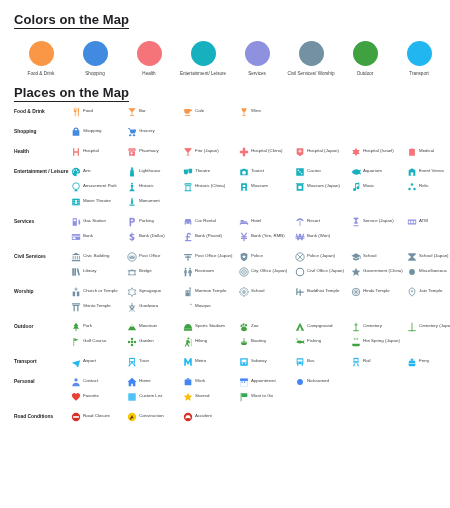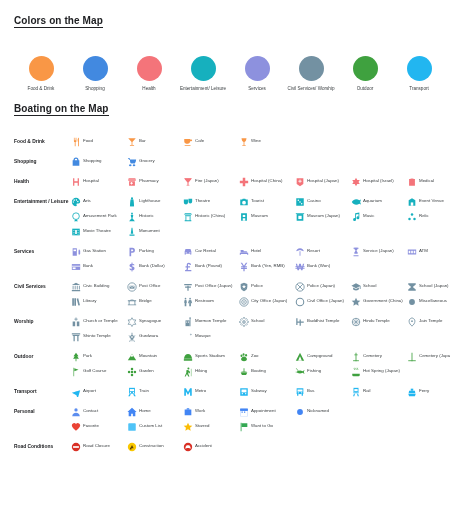--- a/index.html
+++ b/index.html
@@ -6,27 +6,27 @@
   body{
     width:450px;height:508px;
     background:#ffffff;
     font-family:"Liberation Sans", sans-serif;
     color:#202124;
     overflow:hidden;
   }
   .page{padding:10px 14px 0 14px;box-sizing:border-box;width:450px;}
 
   .section-title{
-    font-size:10px;
+    font-size:13px;
     font-weight:bold;
     color:#202124;
     border-bottom:1px solid #202124;
     display:inline-block;
     padding-bottom:1px;
-    margin:0 0 20px 0;
+    margin:0 0 4px 0;
     letter-spacing:.1px;
   }
 
   
   .swatch-row{
     display:flex;
     margin:8px 0 6px 0;
   }
   .swatch{
     width:56px;
@@ -127,21 +127,21 @@
           <div class="cap">Outdoor</div>
         </div>
         <div class="swatch">
           <div class="dot" style="background:#22B6F0"></div>
           <div class="cap">Transport</div>
         </div>
       </div>
   </div>
 
   <div class="places">
-    <div class="section-title">Boating on the Map</div>
+    <div class="section-title">Places on the Map</div>
     <div id="categories">
         <div class="cat">
           <div class="cat-label">Food &amp; Drink</div>
           <div class="rows">
             <div class="row">
               <div class="item">
                 <span class="ico">
                   <svg width="10" height="10" viewBox="0 0 24 24" fill="#F99746" stroke="none" style="color:#F99746">
                     <path d="M7 2v8a2 2 0 0 0 2 2v10h2V12a2 2 0 0 0 2-2V2h-1.5v6H10V2H8.5v6H7.5V2zM18 2c-1.5 1-2 3-2 6s.5 4 1 4v10h2V2z"></path>
                   </svg>

